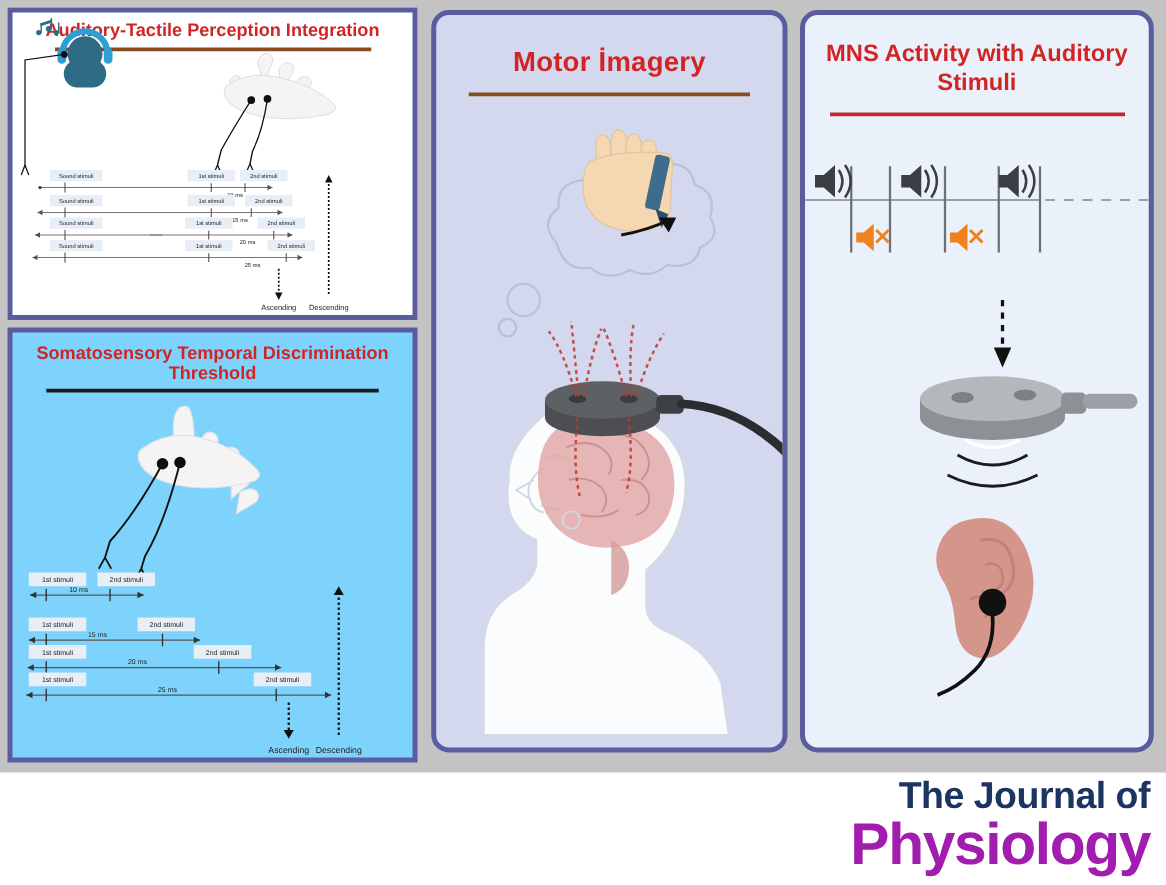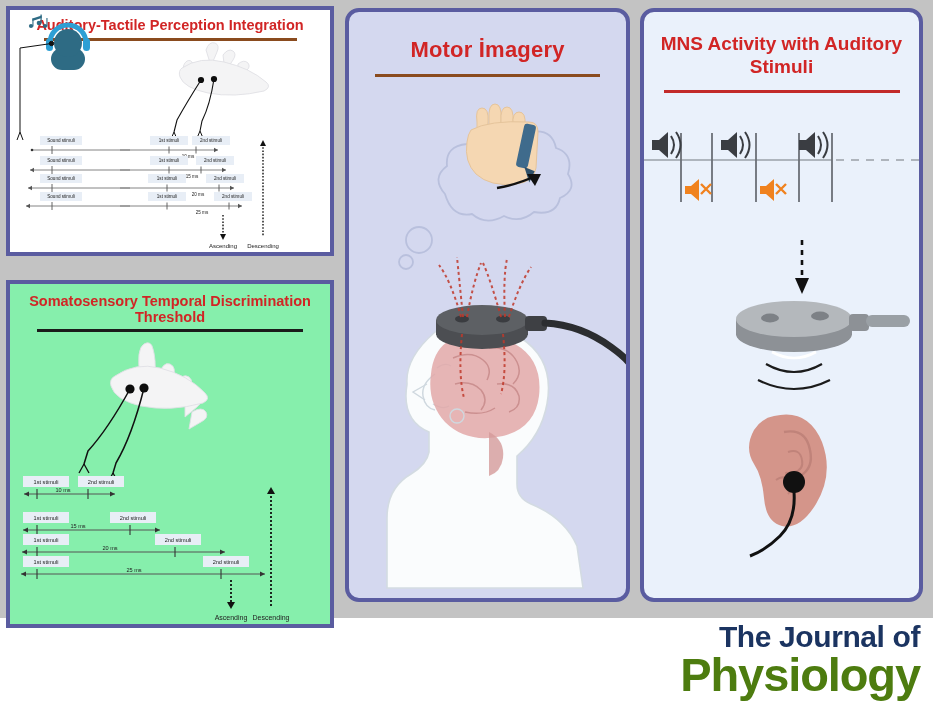--- a/index.html
+++ b/index.html
@@ -11,21 +11,21 @@
   .panel{position:absolute;box-sizing:border-box;border:4px solid #5a5ca0;}
   .panel-title{color:#d12525;font-weight:bold;text-align:center;line-height:1.12;}
   .title-rule{height:3px;margin:5px auto 0 auto;}
 
   
   #p1{left:6px;top:6px;width:328px;height:250px;background:#ffffff;}
   #p1 .panel-title{font-size:14.5px;padding-top:7px;}
   #p1 .title-rule{width:253px;background:#8a4b1e;}
 
   
-  #p2{left:6px;top:280px;width:328px;height:348px;background:#86efac;}
+  #p2{left:6px;top:262px;width:328px;height:348px;background:#7dd3fc;}
   #p2 .panel-title{font-size:14.5px;padding-top:9px;}
   #p2 .title-rule{width:266px;background:#1b1b1b;height:3px;margin-top:4px;}
 
   
   #p3{left:345px;top:8px;width:285px;height:594px;background:#d4d8ef;border-radius:14px;}
   #p3 .panel-title{font-size:22px;padding-top:26px;letter-spacing:.2px;}
   #p3 .title-rule{width:225px;background:#8a4b1e;height:3px;margin-top:11px;}
 
   
   #p4{left:640px;top:8px;width:283px;height:594px;background:#eaf1fb;border-radius:14px;}
@@ -36,21 +36,21 @@
   .tl-label{font-size:4.6px;fill:#222;font-family:"Liberation Sans",sans-serif;}
   .tl-ms{font-size:4.6px;fill:#222;font-family:"Liberation Sans",sans-serif;}
   .tl-dir{font-size:6px;fill:#222;font-family:"Liberation Sans",sans-serif;}
   .tl-label2{font-size:5.6px;fill:#222;font-family:"Liberation Sans",sans-serif;}
   .tl-ms2{font-size:5.6px;fill:#222;font-family:"Liberation Sans",sans-serif;}
   .tl-dir2{font-size:7px;fill:#222;font-family:"Liberation Sans",sans-serif;}
 
   
   #logo{position:absolute;left:604px;top:622px;width:316px;height:82px;}
   .logo-l1{color:#1b3461;font-size:30px;font-weight:bold;text-align:right;letter-spacing:-.4px;line-height:1;}
-  .logo-l2{color:#4d7c0f;font-size:47px;font-weight:bold;text-align:right;letter-spacing:-1.1px;line-height:1.02;margin-top:-1px;}
+  .logo-l2{color:#a21caf;font-size:47px;font-weight:bold;text-align:right;letter-spacing:-1.1px;line-height:1.02;margin-top:-1px;}
 </style>
 </head>
 <body>
 
 <div id="root">
 
   <div class="grayband"></div>
 
   <div class="panel" id="p1">
     <div class="panel-title">Auditory-Tactile Perception Integration</div>

